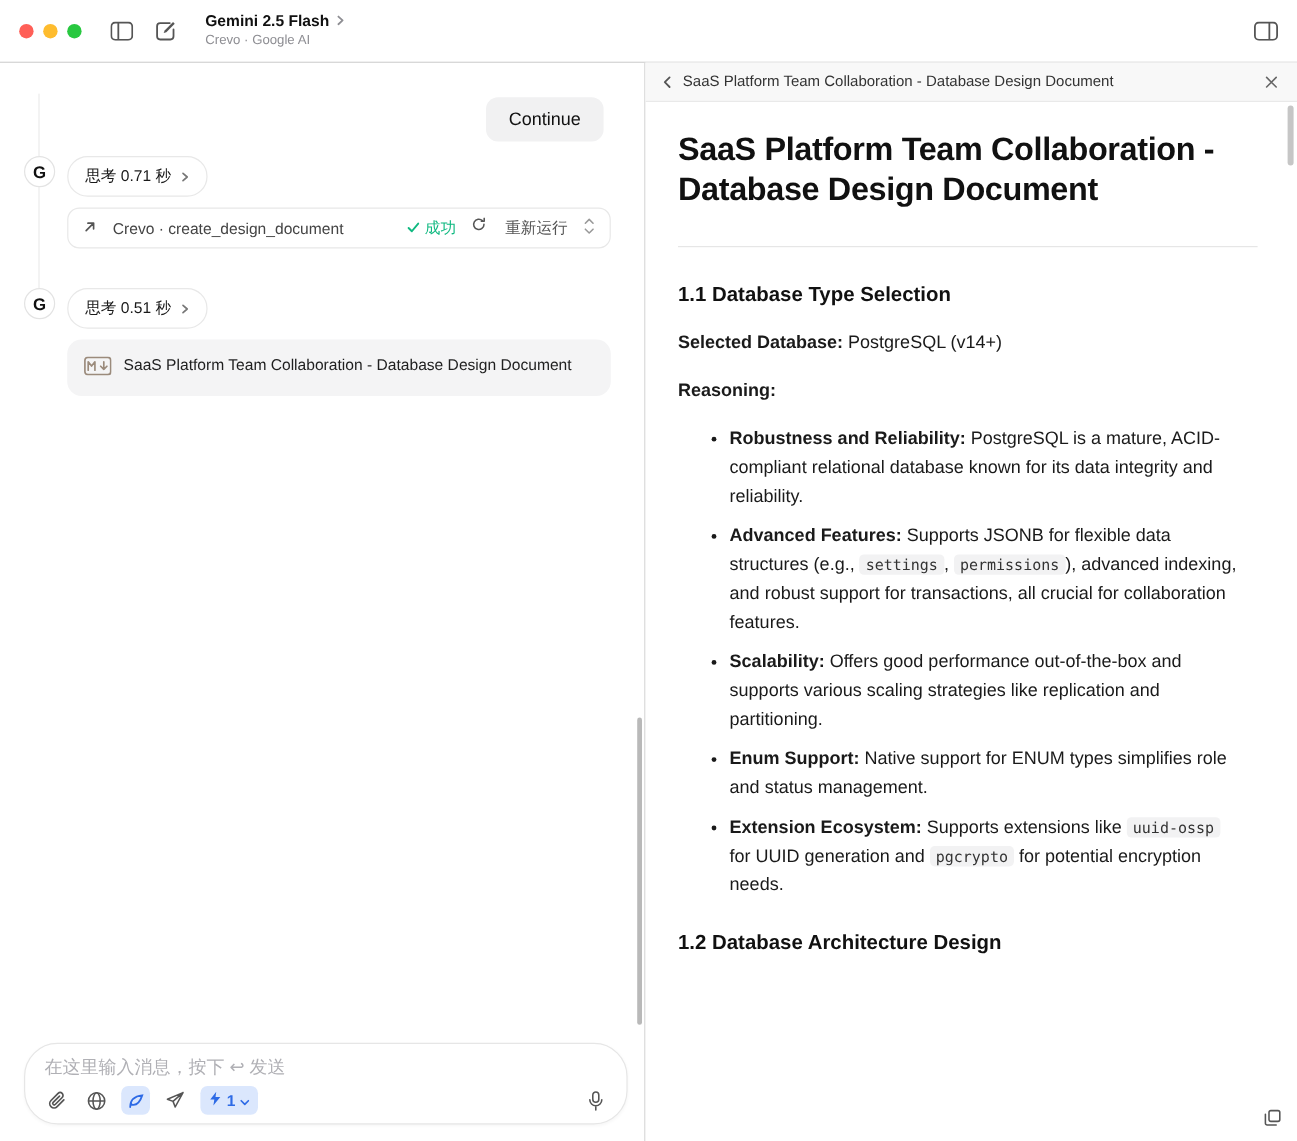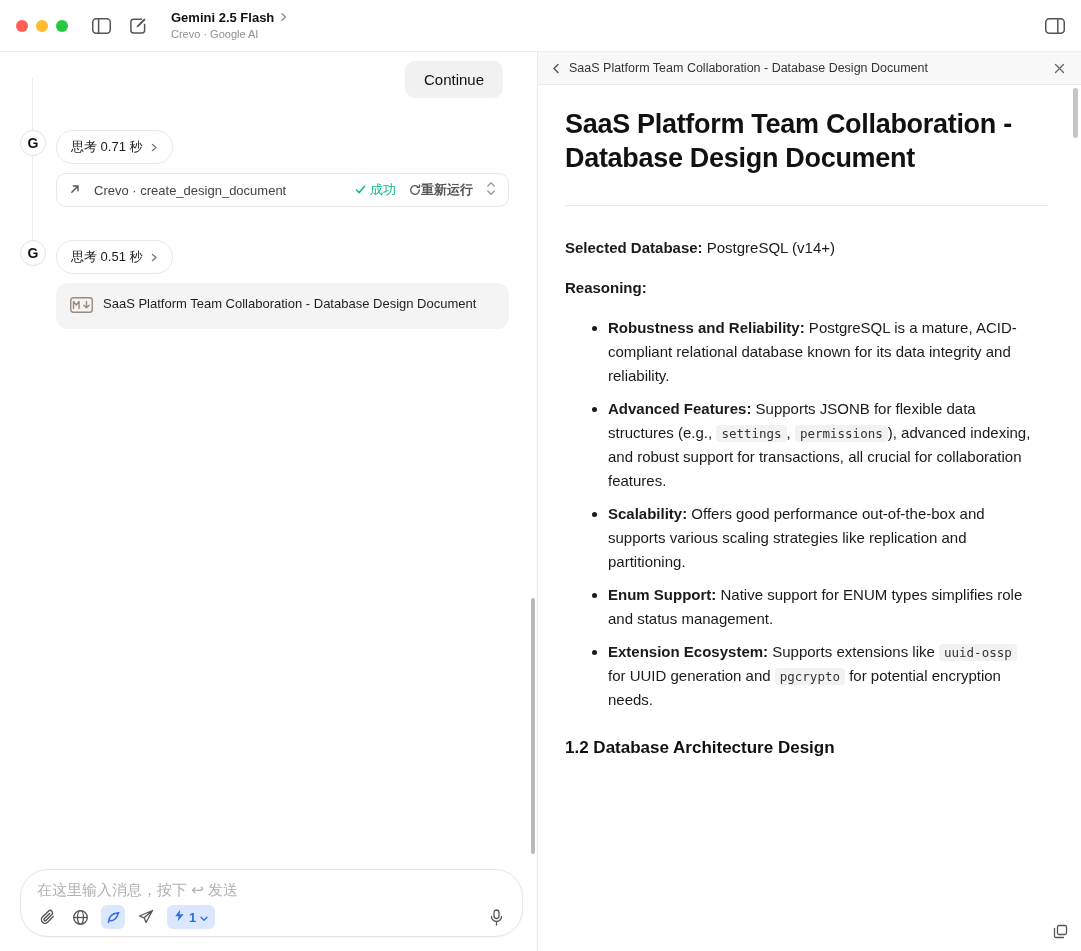--- a/index.html
+++ b/index.html
@@ -17,32 +17,32 @@
   .title-block { margin-left:24px; line-height:1.2; }
   .title-row { display:flex; align-items:center; gap:5px; font-size:13px; font-weight:700; color:#111; }
   .subtitle { font-size:11px; color:#8e8e93; margin-top:2px; }
   .spacer { flex:1; }
 
   
   .main { flex:1; display:flex; min-height:0; }
 
   
   .chat-pane { width:537px; flex:0 0 537px; position:relative; background:#fff; }
-  .continue-btn { position:absolute; top:9px; right:34px; height:37px; padding:0 19px; border:none; border-radius:10px; background:#f1f1f2; font-size:15px; font-family:inherit; color:#111; cursor:pointer; }
+  .continue-btn { position:absolute; top:29px; right:34px; height:37px; padding:0 19px; border:none; border-radius:10px; background:#f1f1f2; font-size:15px; font-family:inherit; color:#111; cursor:pointer; }
   .messages { padding:78px 28px 0 20px; position:relative; }
   .thread-line { position:absolute; left:32px; top:26px; width:1px; height:162px; background:#ececec; }
   .msg-group { display:flex; align-items:flex-start; gap:10px; position:relative; }
   .msg-group + .msg-group { margin-top:33px; }
   .avatar { width:26px; height:26px; border-radius:50%; border:1px solid #e3e3e3; display:flex; align-items:center; justify-content:center; font-weight:700; font-size:14px; flex:0 0 26px; background:#fff; position:relative; z-index:1; color:#111; }
   .msg-col { flex:1; min-width:0; }
   .pill { display:inline-flex; align-items:center; gap:7px; height:34px; border:1px solid #e8e8e8; border-radius:17px; padding:0 14px; font-size:13px; background:#fff; color:#1a1a1a; cursor:pointer; font-family:inherit; }
   .tool-pill { display:flex; align-items:center; gap:13px; height:34px; border:1px solid #e8e8e8; border-radius:10px; padding:0 12px; margin-top:9px; font-size:13px; background:#fff; cursor:pointer; }
   .tool-name { color:#444; flex:1; white-space:nowrap; overflow:hidden; text-overflow:ellipsis; }
   .status { display:inline-flex; align-items:center; gap:4px; color:#10b981; }
-  .rerun { display:inline-flex; align-items:flex-end; gap:0; color:#555; cursor:pointer; background:none; border:none; font-size:13px; font-family:inherit;font-weight:bold; }
+  .rerun { display:inline-flex; align-items:flex-start; gap:16px; color:#555; cursor:pointer; background:none; border:none; font-size:13px; font-family:inherit; }
   .attach-card { margin-top:9px; background:#f4f4f5; border-radius:12px; padding:12px 14px; display:flex; gap:10px; align-items:flex-start; cursor:pointer; }
   .attach-texts { min-width:0; flex:1; }
   .attach-title { font-size:13px; color:#1f1f1f; font-weight:500; white-space:nowrap; overflow:hidden; text-overflow:ellipsis; line-height:17px; }
   .attach-sub { font-size:12px; color:#8e8e93; margin-top:4px; line-height:15px; }
   .md-icon { margin-top:2px; flex:0 0 23px; }
   .chat-scrollbar { position:absolute; right:2px; top:546px; width:4px; height:256px; border-radius:2px; background:#b9b9b9; cursor:pointer; }
 
   
   .composer { position:absolute; left:20px; right:14px; bottom:14px; height:68px; border:1px solid #e6e6e6; border-radius:28px; background:#fff; display:flex; flex-direction:column; box-shadow:0 1px 3px rgba(0,0,0,0.04);justify-content:space-between; }
   .composer input { border:none; outline:none; font-size:15px; font-family:inherit; padding:11px 16px 0; background:transparent; color:#1a1a1a; width:100%; }
@@ -257,20 +257,21 @@
         <button class="doc-close">
           <svg width="11" height="11" viewBox="0 0 11 11">
               <path d="M1.5 1.5 L9.5 9.5 M9.5 1.5 L1.5 9.5" stroke="#666" stroke-width="1.3" stroke-linecap="round"></path>
             </svg>
         </button>
       </header>
       <div class="doc-body">
         <div class="doc-content">
             <h1>SaaS Platform Team Collaboration - Database Design Document</h1>
             <hr>
+            <h3>1.1 Database Type Selection</h3>
             <p><strong>Selected Database:</strong> PostgreSQL (v14+)</p>
             <p><strong>Reasoning:</strong></p>
             <ul>
               <li><strong>Robustness and Reliability:</strong> PostgreSQL is a mature, ACID-compliant relational database known for its data integrity and reliability.</li>
               <li><strong>Advanced Features:</strong> Supports JSONB for flexible data structures (e.g., <code>settings</code>, <code>permissions</code>), advanced indexing, and robust support for transactions, all crucial for collaboration features.</li>
               <li><strong>Scalability:</strong> Offers good performance out-of-the-box and supports various scaling strategies like replication and partitioning.</li>
               <li><strong>Enum Support:</strong> Native support for ENUM types simplifies role and status management.</li>
               <li><strong>Extension Ecosystem:</strong> Supports extensions like <code>uuid-ossp</code> for UUID generation and <code>pgcrypto</code> for potential encryption needs.</li>
             </ul>
             <h3>1.2 Database Architecture Design</h3>

